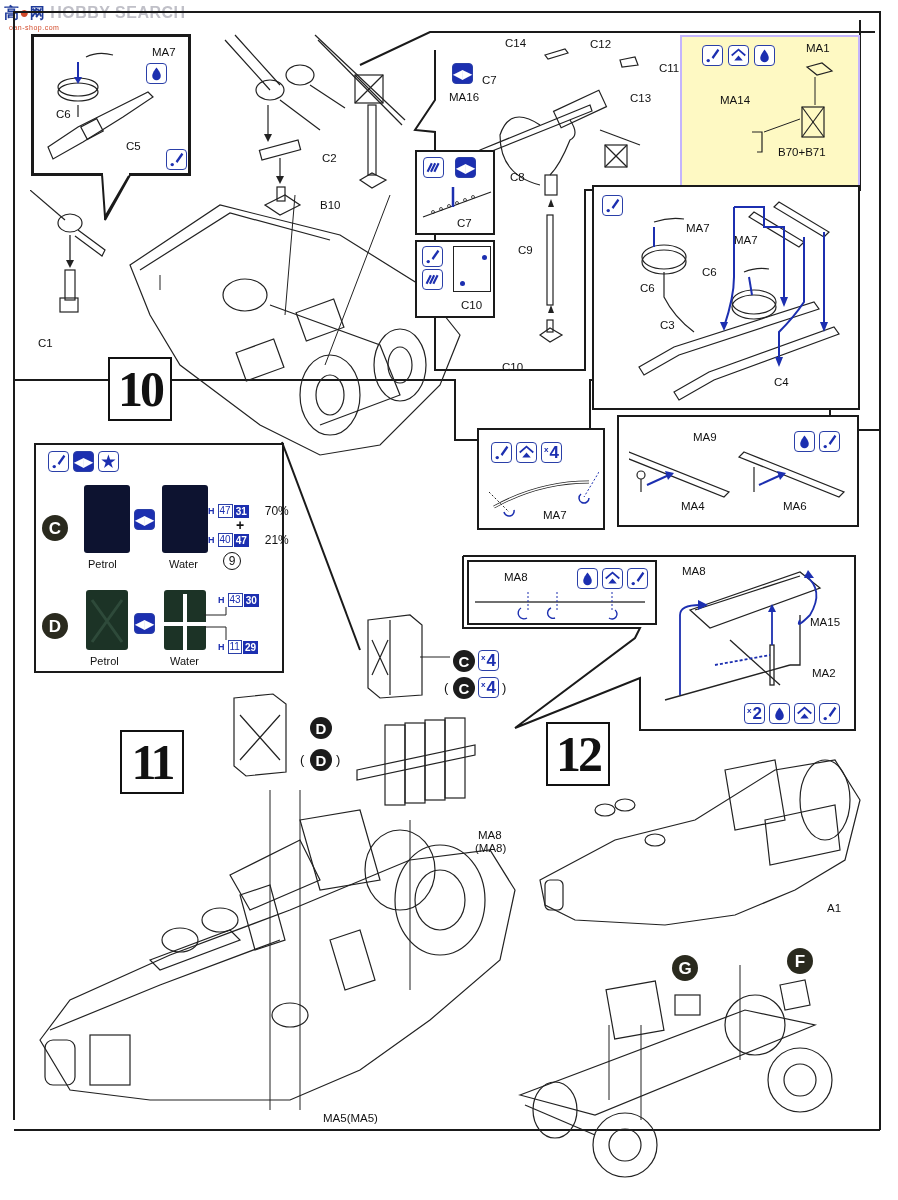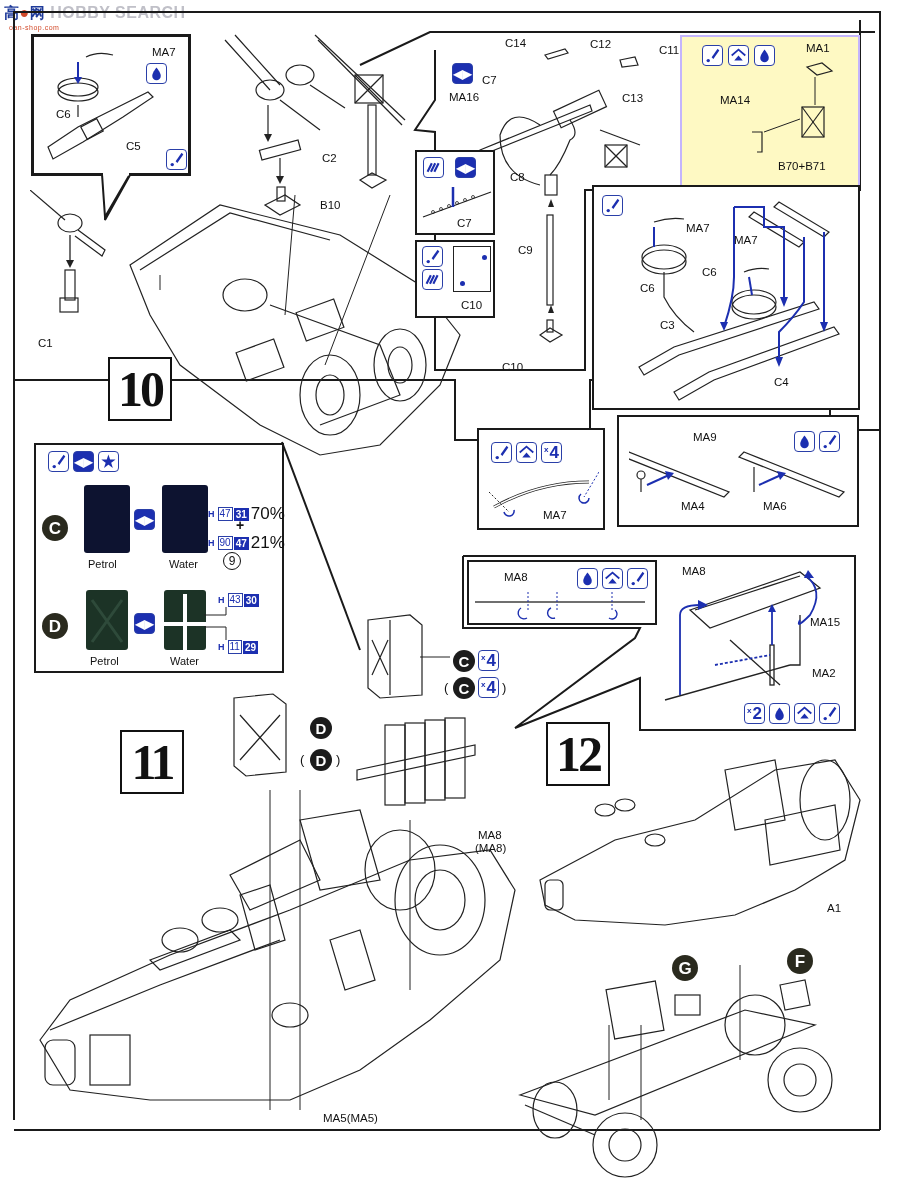--- a/index.html
+++ b/index.html
@@ -11,21 +11,21 @@
   .ico { position: absolute; width: 21px; height: 21px; border: 1.6px solid #2a3fa8; border-radius: 4px; background: #fff; display: flex; align-items: center; justify-content: center; font-weight: bold; color: #1c2fb0; font-size: 14px; line-height: 1; }
   .ico svg { width: 17px; height: 17px; }
   .ico.x { font-size: 17px; }
   .ico.x small { font-size: 8px; margin-right: 1px; align-self: flex-start; margin-top: 3px; }
   .circ { position: absolute; width: 22px; height: 22px; border-radius: 50%; background: #1c1c1c; color: #fff; font-weight: bold; font-size: 15px; display: flex; align-items: center; justify-content: center; line-height: 1; }
   .circ.big { width: 26px; height: 26px; font-size: 17px; background: #2a2a1e; }
   .paint { position: absolute; display: flex; align-items: center; font-size: 11px; gap: 1px; }
   .paint .h { color: #1c2fb0; font-weight: bold; font-size: 9px; margin-right: 2px; }
   .paint .c1 { border: 1px solid #2a3fa8; color: #1c2fb0; padding: 0 1px; font-size: 10px; line-height: 12px; background: #fff; }
   .paint .c2 { background: #1c2fb0; color: #fff; padding: 0 2px; font-size: 10px; line-height: 13px; font-weight: bold; }
-  .paint .pct { font-size: 17px; margin-left: 1px; }
+  .paint .pct { font-size: 12px; margin-left: 15px; }
   .can { position: absolute; border-radius: 3px; }
   .wm { position: absolute; left: 4px; top: 4px; font-size: 16px; font-weight: bold; color: #c0c0c8; letter-spacing: 0.5px; }
   .wm .cn { color: #1e3a9a; font-size: 15px; }
   .wm .sub { position: absolute; left: 5px; top: 20px; font-size: 7px; color: #d24a2a; font-weight: normal; }
 </style>
 </head>
 <body>
 
 <div class="wm">
   <span class="cn">高</span><span style="color:#d24a2a;">●</span><span class="cn">网</span>
@@ -160,24 +160,24 @@
       <path d="M70 300 L80 293 L92 300 L80 307Z"></path>
       <rect x="77" y="285" width="6" height="12"></rect>
       <path d="M100 85 Q110 100 100 105 Q90 130 80 140"></path>
       <path d="M70 90 Q40 70 30 100 Q30 140 70 150"></path>
     </g>
     <polygon points="78,172 84,172 81,164" fill="#222"></polygon>
     <polygon points="78,278 84,278 81,270" fill="#222"></polygon>
   </svg>
   <span class="lbl" style="left:75px;top:13px">C14</span>
   <span class="lbl" style="left:160px;top:14px">C12</span>
-  <span class="lbl" style="left:229px;top:20px">C11</span>
+  <span class="lbl" style="left:229px;top:38px">C11</span>
   <span class="lbl" style="left:52px;top:50px">C7</span>
   <span class="lbl" style="left:19px;top:67px">MA16</span>
-  <span class="lbl" style="left:192px;top:68px">C13</span>
+  <span class="lbl" style="left:200px;top:68px">C13</span>
   <span class="lbl" style="left:80px;top:147px">C8</span>
   <span class="lbl" style="left:88px;top:220px">C9</span>
   <span class="lbl" style="left:72px;top:337px">C10</span>
   <div class="ico" style="left:22px;top:38px;background:#1c2fb0;">
     <span style="color:#fff;font-size:12px;">◀▶</span>
   </div>
 </div>
 
 <svg class="abs" style="left:340px;top:20px" width="545" height="370">
   <g fill="none" stroke="#1a1a1a" stroke-width="2">
@@ -253,21 +253,21 @@
       <rect x="80" y="50" width="22" height="30"></rect>
       <line x1="80" y1="50" x2="102" y2="80"></line>
         <line x1="102" y1="50" x2="80" y2="80"></line>
       <path d="M30 75 L40 75 L40 95 L35 95"></path>
     </g>
     <line x1="93" y1="20" x2="93" y2="48" stroke="#222"></line>
     <line x1="42" y1="75" x2="78" y2="62" stroke="#222"></line>
   </svg>
   <span class="lbl" style="left:124px;top:6px">MA1</span>
   <span class="lbl" style="left:38px;top:58px">MA14</span>
-  <span class="lbl" style="left:96px;top:124px">B70+B71</span>
+  <span class="lbl" style="left:96px;top:110px">B70+B71</span>
 </div>
 
 <div class="abs" style="left:592px;top:185px;width:268px;height:225px;border:2px solid #1a1a1a;background:#fff;">
   <div class="ico" style="left:8px;top:8px;">
     <svg viewBox="0 0 20 20">
         <path d="M16 2 L9 12 L11 14 L18 4Z" fill="#1c2fb0"></path>
         <circle cx="5" cy="16" r="2" fill="#1c2fb0"></circle>
       </svg>
   </div>
   <svg class="abs" style="left:40px;top:10px" width="220" height="210">
@@ -355,21 +355,21 @@
         <line x1="12" y1="32" x2="12" y2="45"></line>
       <line x1="125" y1="20" x2="125" y2="45"></line>
     </g>
     <line x1="18" y1="38" x2="40" y2="28" stroke="#1c2fb0" stroke-width="2"></line>
     <polygon points="36,24 45,26 39,33" fill="#1c2fb0"></polygon>
     <line x1="130" y1="38" x2="152" y2="28" stroke="#1c2fb0" stroke-width="2"></line>
     <polygon points="148,24 157,26 151,33" fill="#1c2fb0"></polygon>
   </svg>
   <span class="lbl" style="left:74px;top:15px">MA9</span>
   <span class="lbl" style="left:62px;top:84px">MA4</span>
-  <span class="lbl" style="left:144px;top:84px">MA6</span>
+  <span class="lbl" style="left:164px;top:84px">MA6</span>
 </div>
 
 <div class="abs" style="left:34px;top:443px;width:250px;height:230px;border:2px solid #1a1a1a;background:#fff;">
   <div class="ico" style="left:12px;top:6px;">
     <svg viewBox="0 0 20 20">
         <path d="M16 2 L9 12 L11 14 L18 4Z" fill="#1c2fb0"></path>
         <circle cx="5" cy="16" r="2" fill="#1c2fb0"></circle>
       </svg>
   </div>
   <div class="ico" style="left:37px;top:6px;background:#1c2fb0;">
@@ -389,21 +389,21 @@
   <span class="lbl" style="left:133px;top:114px;font-size:11px;">Water</span>
   <div class="paint" style="left:172px;top:59px;">
     <span class="h">H</span>
     <span class="c1">47</span>
     <span class="c2">31</span>
     <span class="pct">70%</span>
   </div>
   <span class="lbl" style="left:200px;top:73px;font-size:14px;font-weight:bold;">+</span>
   <div class="paint" style="left:172px;top:88px;">
     <span class="h">H</span>
-    <span class="c1">90</span>
+    <span class="c1">40</span>
     <span class="c2">47</span>
     <span class="pct">21%</span>
   </div>
   <div class="abs" style="left:187px;top:107px;width:18px;height:18px;border:1.3px solid #111;border-radius:50%;font-size:12px;display:flex;align-items:center;justify-content:center;">9</div>
 
   <div class="circ big" style="left:6px;top:168px;">D</div>
   <div class="can" style="left:50px;top:145px;width:42px;height:60px;background:#1c3326;">
     <svg width="42" height="60">
         <path d="M6 10 L36 52 M36 10 L6 52" stroke="#2e4a3a" stroke-width="3"></path>
       </svg>

